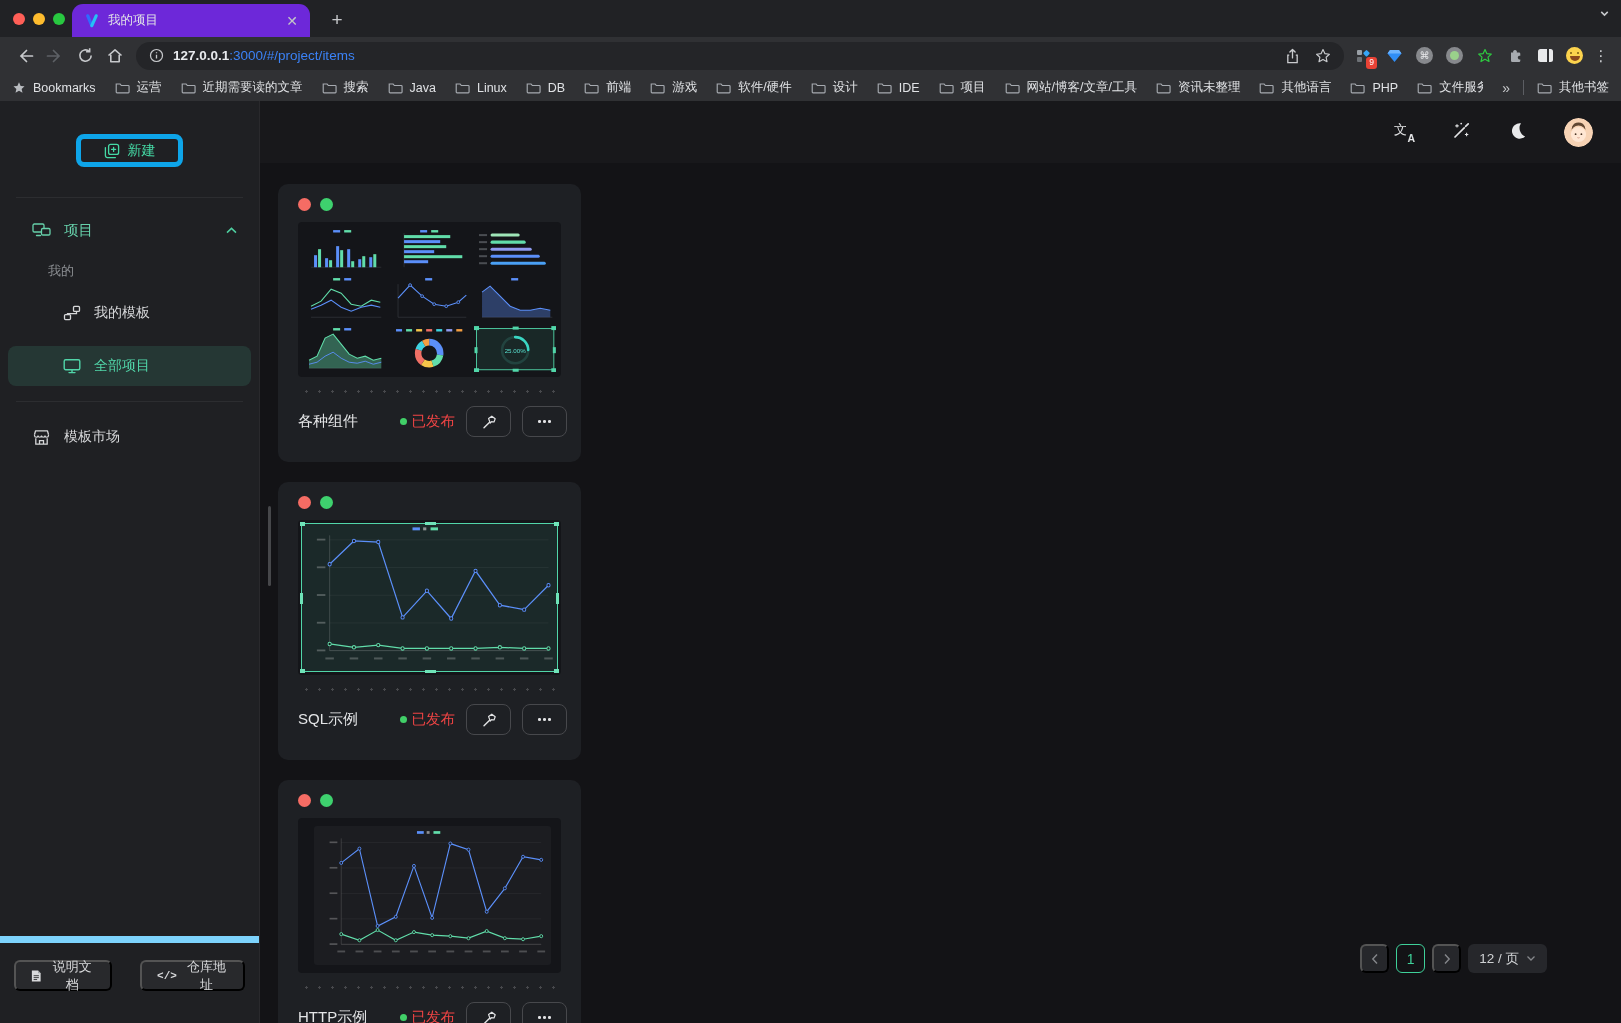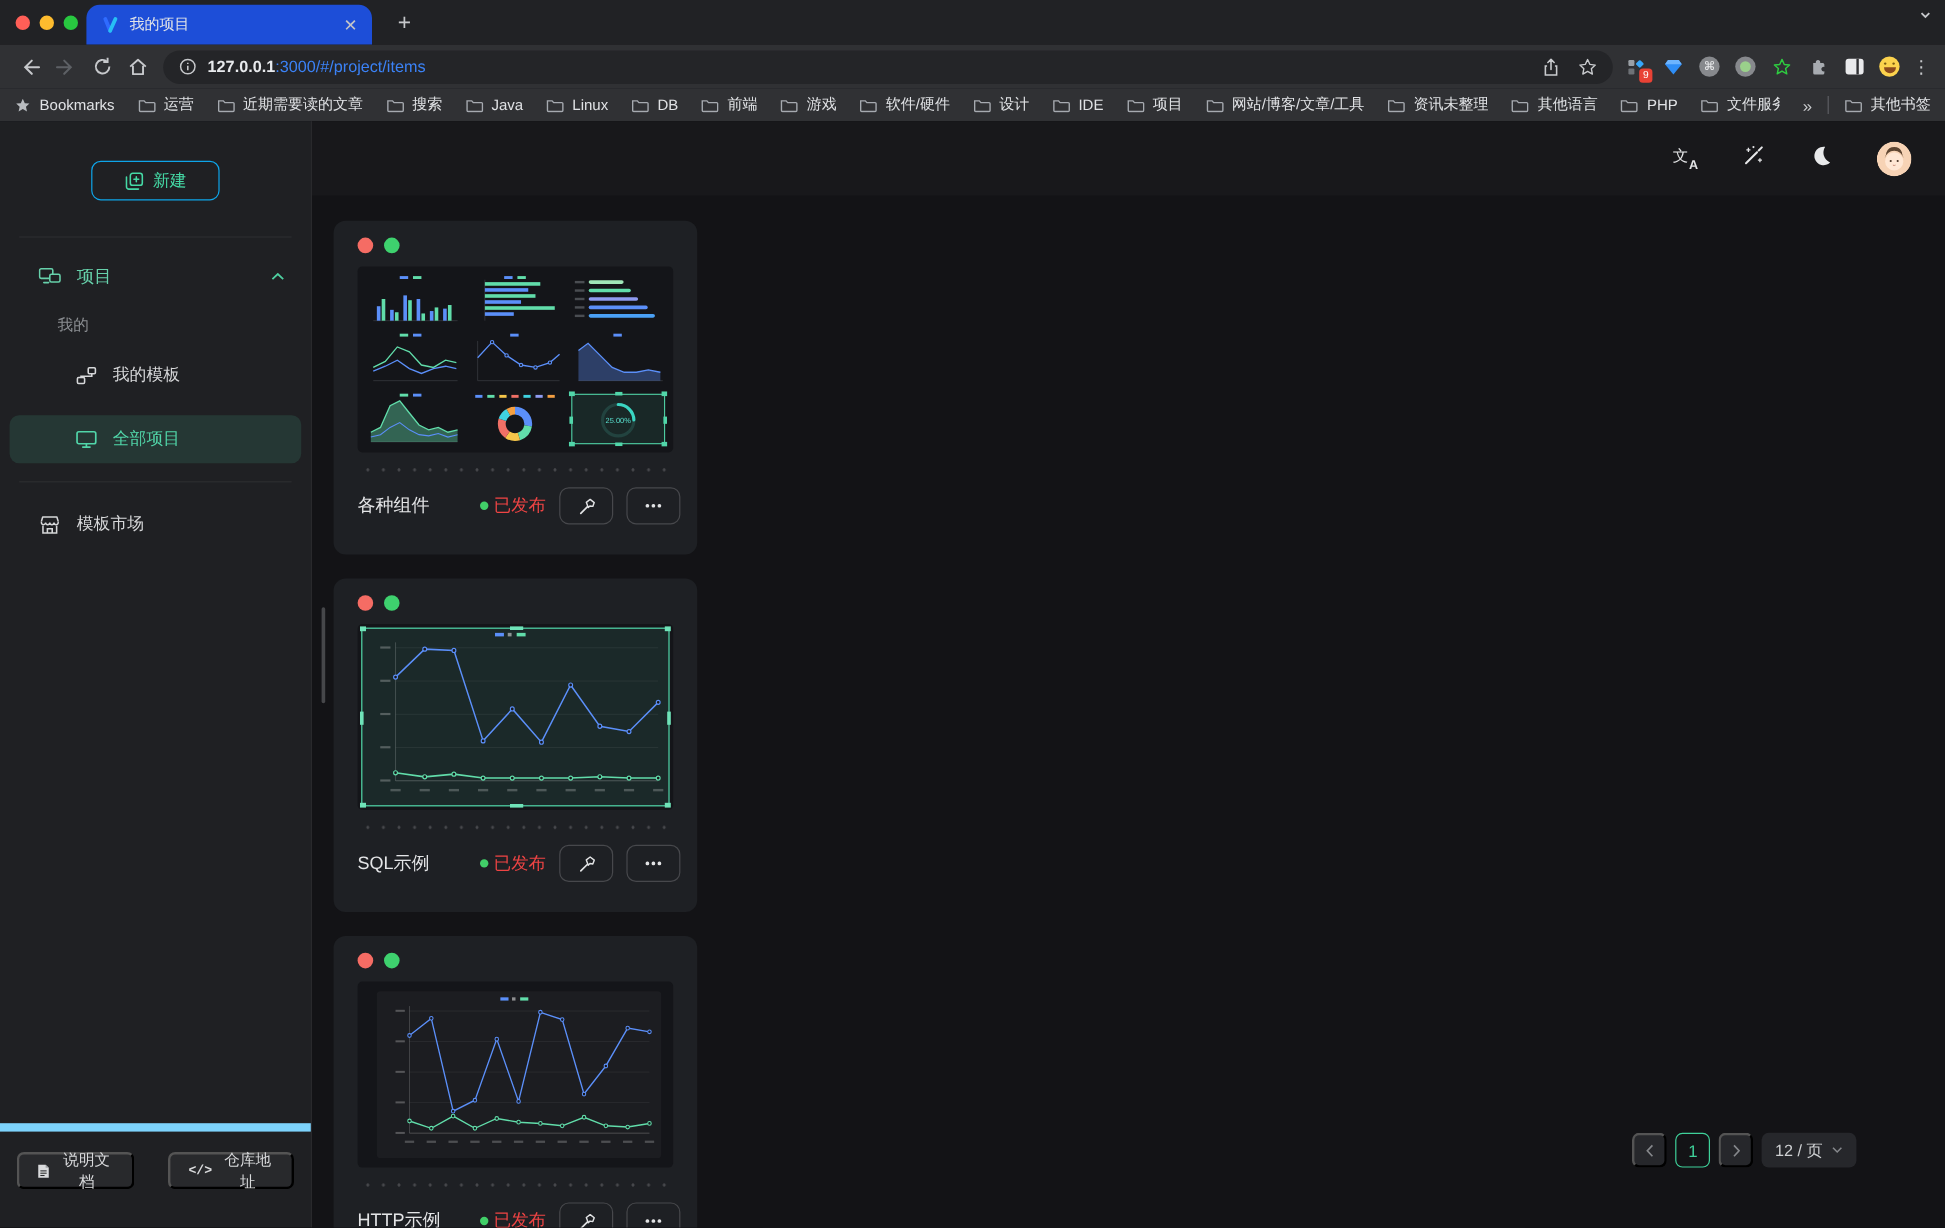--- a/index.html
+++ b/index.html
@@ -4,21 +4,21 @@
 <style>
   * { margin:0; padding:0; box-sizing:border-box; }
   html,body { width:1621px; height:1023px; overflow:hidden; background:#131316;
     font-family:"Liberation Sans","DejaVu Sans",sans-serif; }
 
   
   .titlebar { height:37px; background:#212225; display:flex; align-items:center; position:relative; }
   .traffic { display:flex; gap:8px; margin-left:13px; }
   .tl-dot { width:12px; height:12px; border-radius:50%; }
   .tl-red{background:#ff5f57;} .tl-yellow{background:#febc2e;} .tl-green{background:#28c840;}
-  .tab { position:absolute; left:72px; bottom:0; width:238px; height:33px; background:#1d4ed8;
+  .tab { position:absolute; left:72px; bottom:0; width:238px; height:33px; background:#6d28d9;
     border-radius:11px 11px 0 0; display:flex; align-items:center; padding:0 12px; gap:9px; }
   .tab-title { flex:1; font-size:12.5px; color:#e2e4e7; white-space:nowrap; overflow:hidden; }
   .tab-close { color:#c3c5c8; font-size:14px; line-height:1; cursor:default; }
   .newtab { position:absolute; left:326px; bottom:6px; color:#c6c8cb; font-size:19px; width:22px; text-align:center; }
   .tabsearch { position:absolute; right:10px; top:6px; }
 
   .toolbar { height:37px; background:#303134; display:flex; align-items:center; padding:0 10px; }
   .nav-ic { width:30px; height:30px; display:flex; align-items:center; justify-content:center; }
   .omnibox { flex:1; height:28px; background:#242528; border-radius:14px; margin:0 10px 0 6px;
     display:flex; align-items:center; padding:0 13px; gap:9px; min-width:0; }
@@ -45,21 +45,21 @@
     font-size:12.5px; color:#e0e2e5; overflow:hidden; white-space:nowrap; }
   .bm-item { display:flex; align-items:center; gap:7px; flex:0 0 auto; }
   .bm-right { margin-left:auto; display:flex; align-items:center; gap:13px; flex:0 0 auto; }
   .bm-divider { width:1px; height:15px; background:#5c5e63; }
   .bm-chev { color:#c7c9cc; font-size:14px; }
 
   
   .app { display:flex; height:922px; }
 
   .sidebar { width:260px; background:#1f2023; border-right:1px solid #29292c; position:relative; flex:0 0 auto; }
-  .new-btn { margin:33px auto 0; width:107px; height:33px; border:1px solid #0ea5e9; border-radius:8px;
+  .new-btn { margin:33px auto 0; width:107px; height:33px; border:5px solid #0ea5e9; border-radius:8px;
     display:flex; align-items:center; justify-content:center; gap:8px; color:#45d9a5; font-size:14px; background:transparent; }
   .sb-divider { height:1px; background:#2c2d30; margin:30px 16px 0; }
   .sb-group { margin-top:13px; padding:10px 22px 10px 32px; display:flex; align-items:center; gap:13px;
     color:#67d1ab; font-size:14.5px; }
   .sb-group .chev { margin-left:auto; display:flex; }
   .sb-sub { margin:12px 0 0 48px; color:#8b8e92; font-size:13px; }
   .sb-item { margin:13px 8px 0; height:40px; border-radius:8px; display:flex; align-items:center;
     padding-left:55px; gap:13px; font-size:14px; color:#d6d7d9; }
   .sb-item.selected { background:rgba(81,214,169,0.13); color:#51d6a9; }
   .sb-item-market { margin:15px 8px 0; height:40px; display:flex; align-items:center; padding-left:24px; gap:13px;

